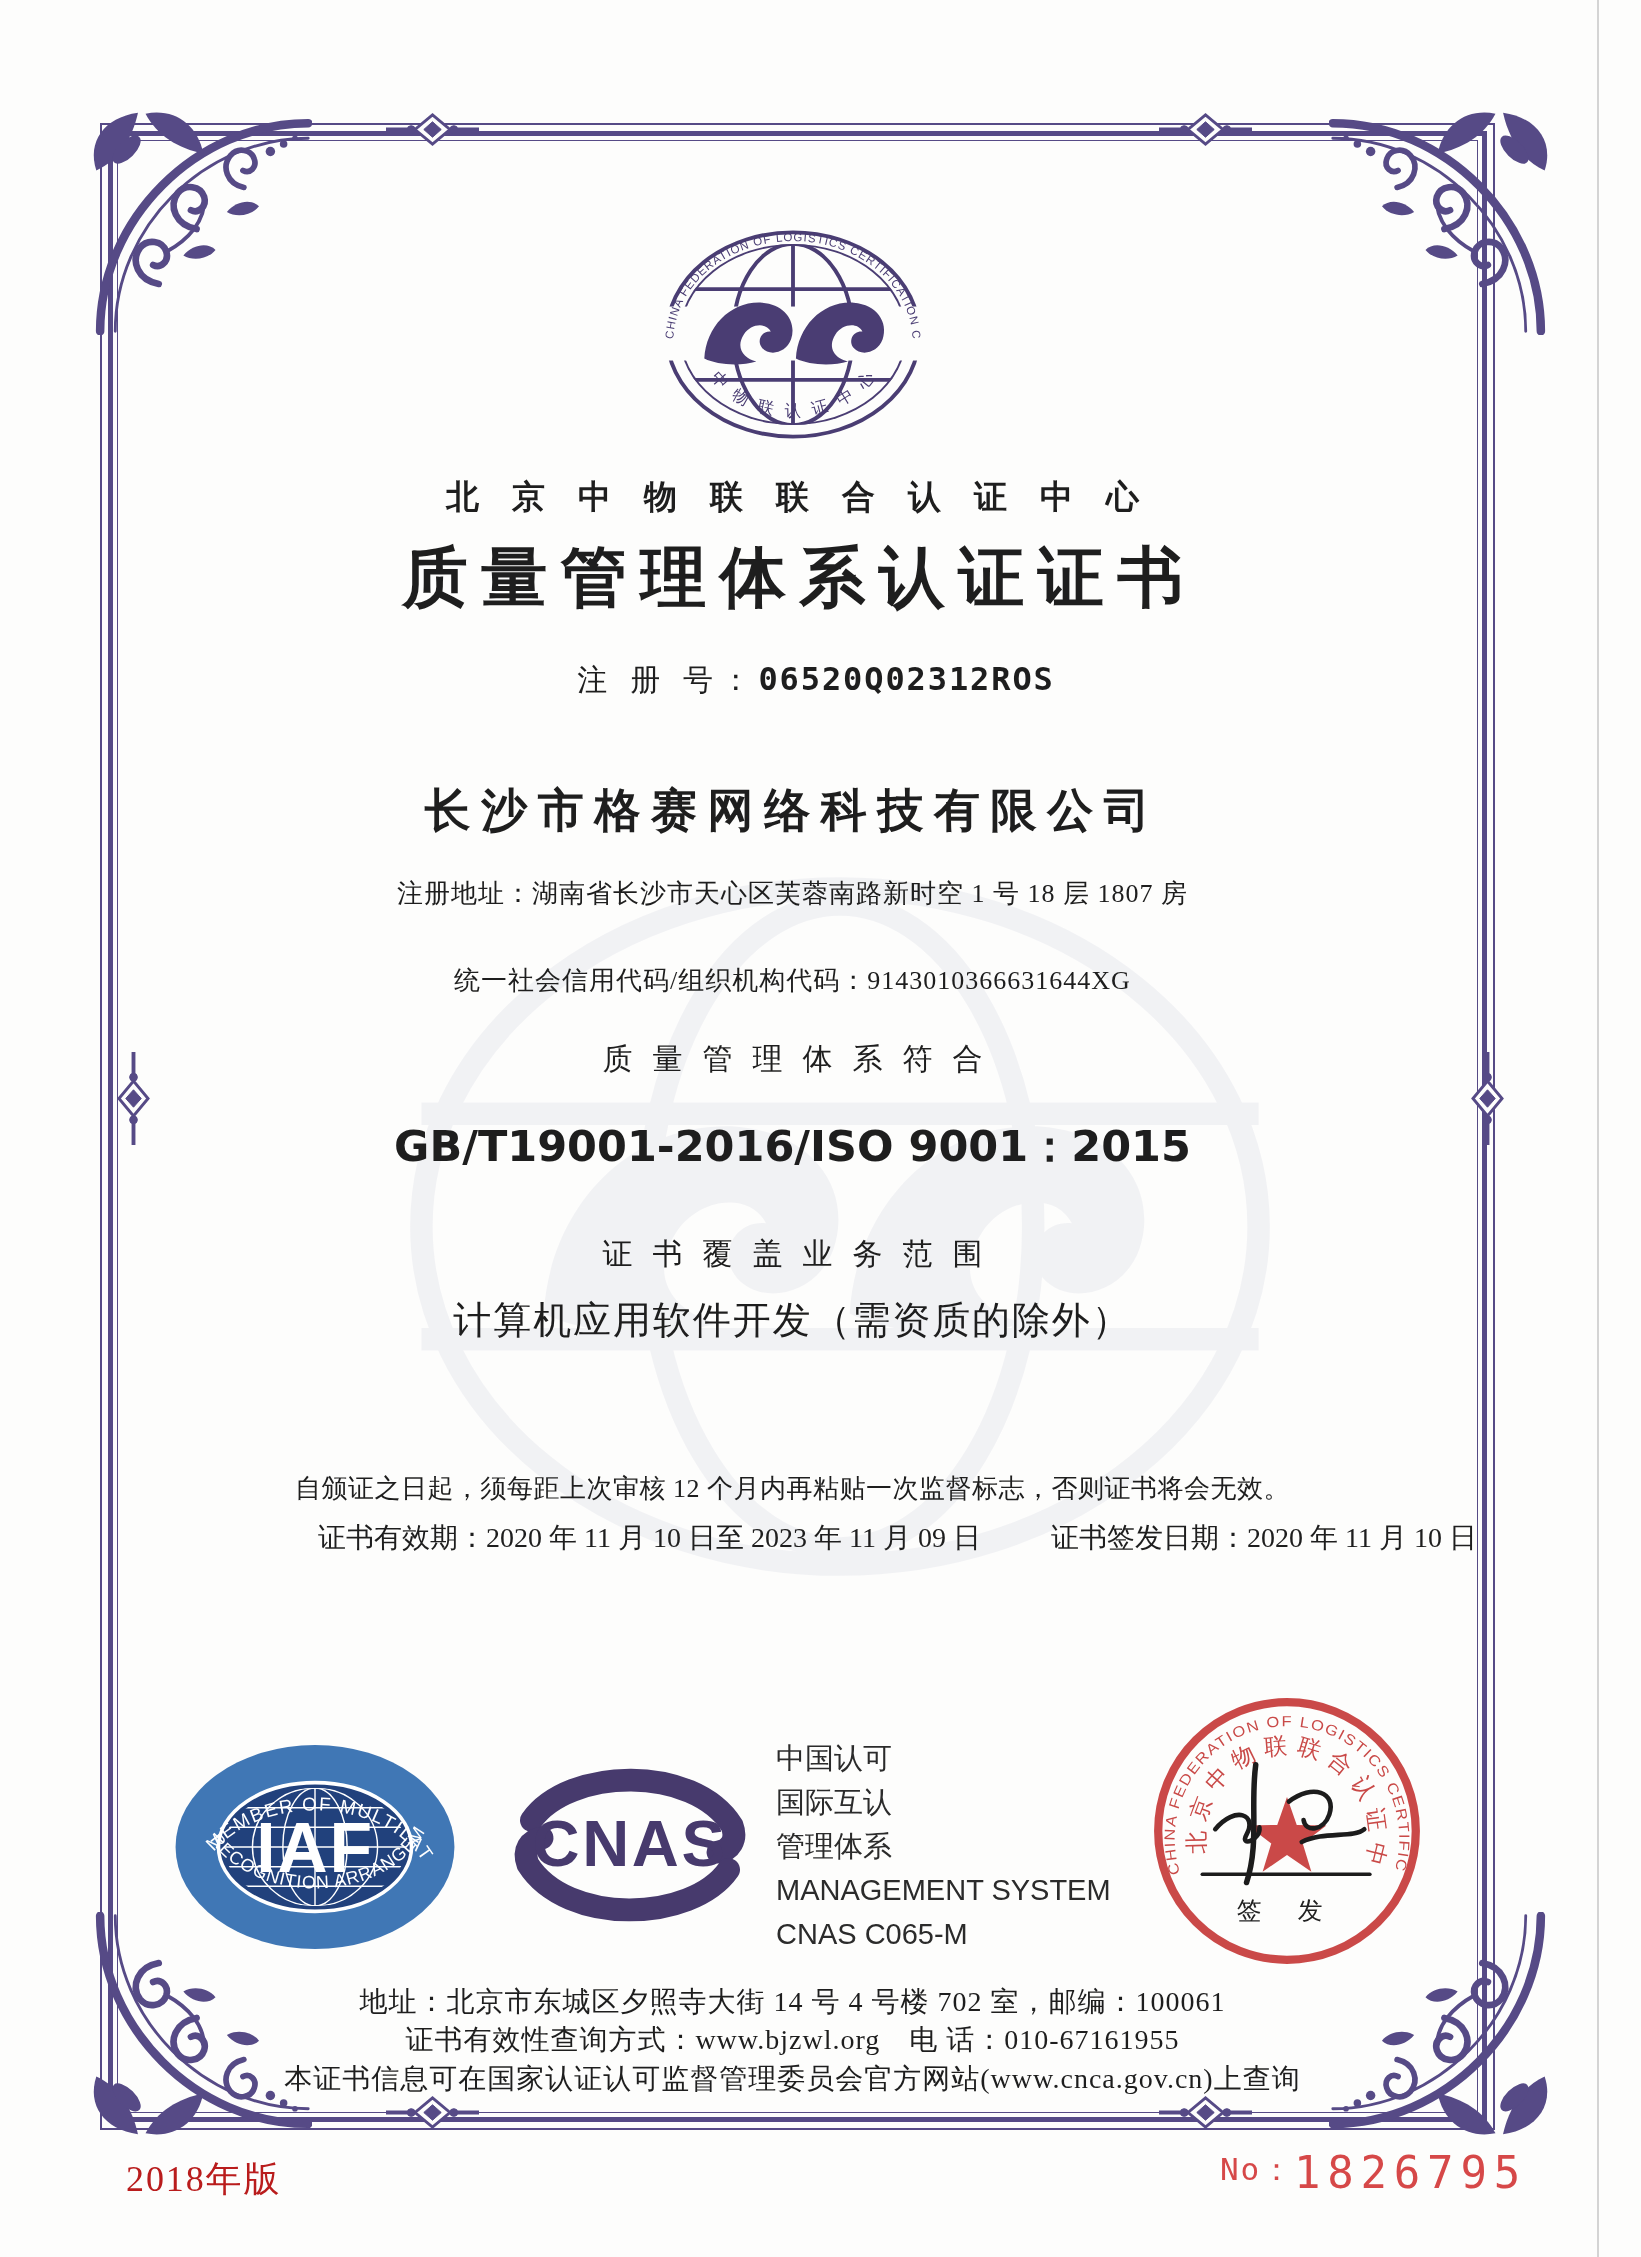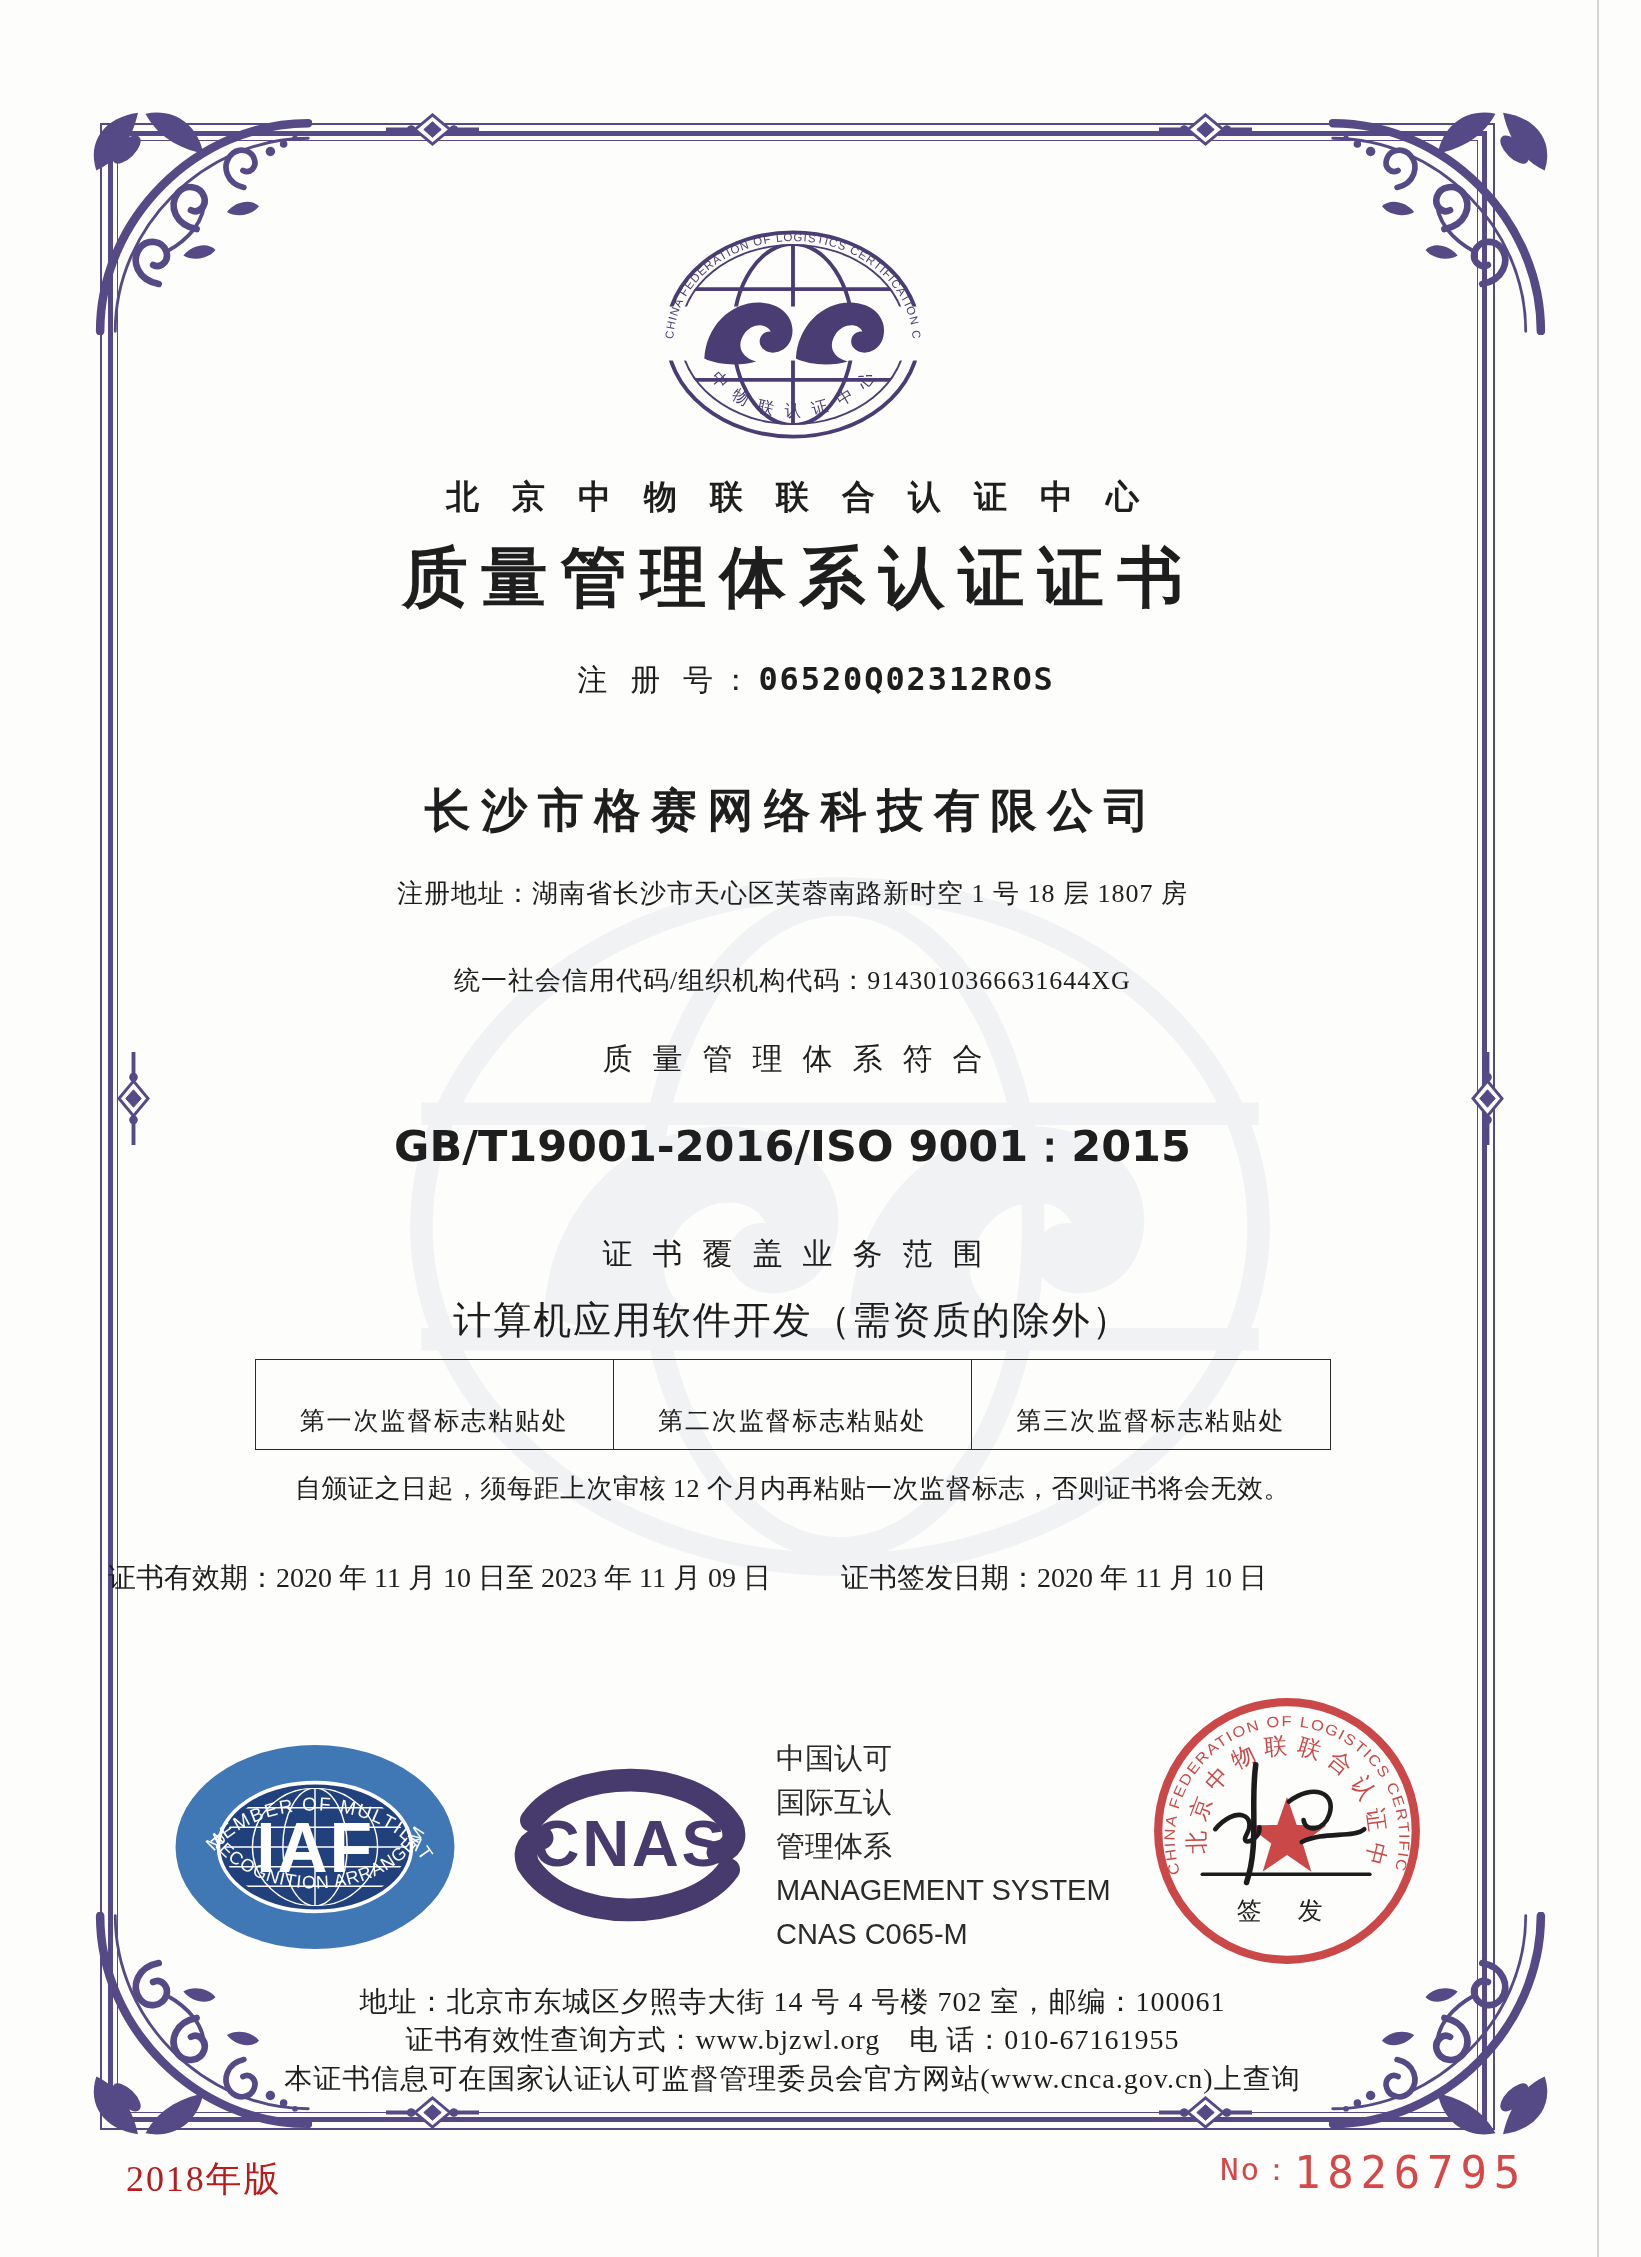--- a/index.html
+++ b/index.html
@@ -32,21 +32,21 @@
   .conform{position:absolute;left:0;right:0;top:908px;font-size:30px;letter-spacing:20px;text-indent:20px;}
   .gbt{position:absolute;left:0;right:0;top:987px;font-size:43px;font-weight:bold;font-family:"DejaVu Sans","Liberation Sans",sans-serif;letter-spacing:0;}
   .scopelab{position:absolute;left:0;right:0;top:1103px;font-size:30px;letter-spacing:20px;text-indent:20px;}
   .scope{position:absolute;left:0;right:0;top:1164px;font-size:38px;letter-spacing:1.9px;}
   .suptable{position:absolute;left:50%;top:1228px;transform:translateX(-50%);width:1074px;height:89px;
     border:1.9px solid #2a2a2a;display:flex;}
   .supcell{flex:1;border-right:1.9px solid #2a2a2a;display:flex;align-items:flex-end;justify-content:center;
     padding-bottom:11.6px;font-size:25px;letter-spacing:1.9px;}
   .supcell:last-child{border-right:none;}
   .note{position:absolute;left:0;right:0;top:1340px;font-size:26px;letter-spacing:0.5px;}
-  .dates{position:absolute;left:0;right:0;top:1388px;font-size:28px;display:flex;justify-content:flex-start;gap:70px;margin-top:40px;}
+  .dates{position:absolute;left:0;right:0;top:1388px;font-size:28px;display:flex;justify-content:flex-end;gap:70px;}
   
   .iaf{position:absolute;left:64px;top:1603px;width:286px;height:226px;}
   .cnas{position:absolute;left:386px;top:1626px;width:272px;height:176px;}
   .cnastext{position:absolute;left:668px;top:1605px;text-align:left;font-family:"Liberation Sans","DejaVu Sans",sans-serif;
     font-size:29px;line-height:44px;color:#2b2b2b;}
   .seal{position:absolute;left:1041px;top:1562px;width:276px;height:276px;}
   
   .foot{position:absolute;left:0;right:0;font-size:28px;letter-spacing:1px;}
   .f1{top:1852px;} .f2{top:1890px;} .f3{top:1929px;}
   
@@ -251,25 +251,20 @@
 
     <div class="company">长沙市格赛网络科技有限公司</div>
     <div class="addr a1">注册地址：湖南省长沙市天心区芙蓉南路新时空 1 号 18 层 1807 房</div>
     <div class="addr a3">统一社会信用代码/组织机构代码：9143010366631644XG</div>
 
     <div class="conform">质量管理体系符合</div>
     <div class="gbt">GB/T19001-2016/ISO 9001：2015</div>
     <div class="scopelab">证书覆盖业务范围</div>
     <div class="scope">计算机应用软件开发（需资质的除外）</div>
 
-    <div class="suptable">
-      <div class="supcell">第一次监督标志粘贴处</div>
-      <div class="supcell">第二次监督标志粘贴处</div>
-      <div class="supcell">第三次监督标志粘贴处</div>
-    </div>
 
     <div class="note">自颁证之日起，须每距上次审核 12 个月内再粘贴一次监督标志，否则证书将会无效。</div>
     <div class="dates">
       <span>证书有效期：2020 年 11 月 10 日至 2023 年 11 月 09 日</span>
       <span>证书签发日期：2020 年 11 月 10 日</span>
     </div>
 
     <svg class="iaf" viewBox="0 0 320 236">
       <defs>
         <path id="iafTop" d="M42,130 A132,96 0 0 1 278,130" fill="none"></path>

